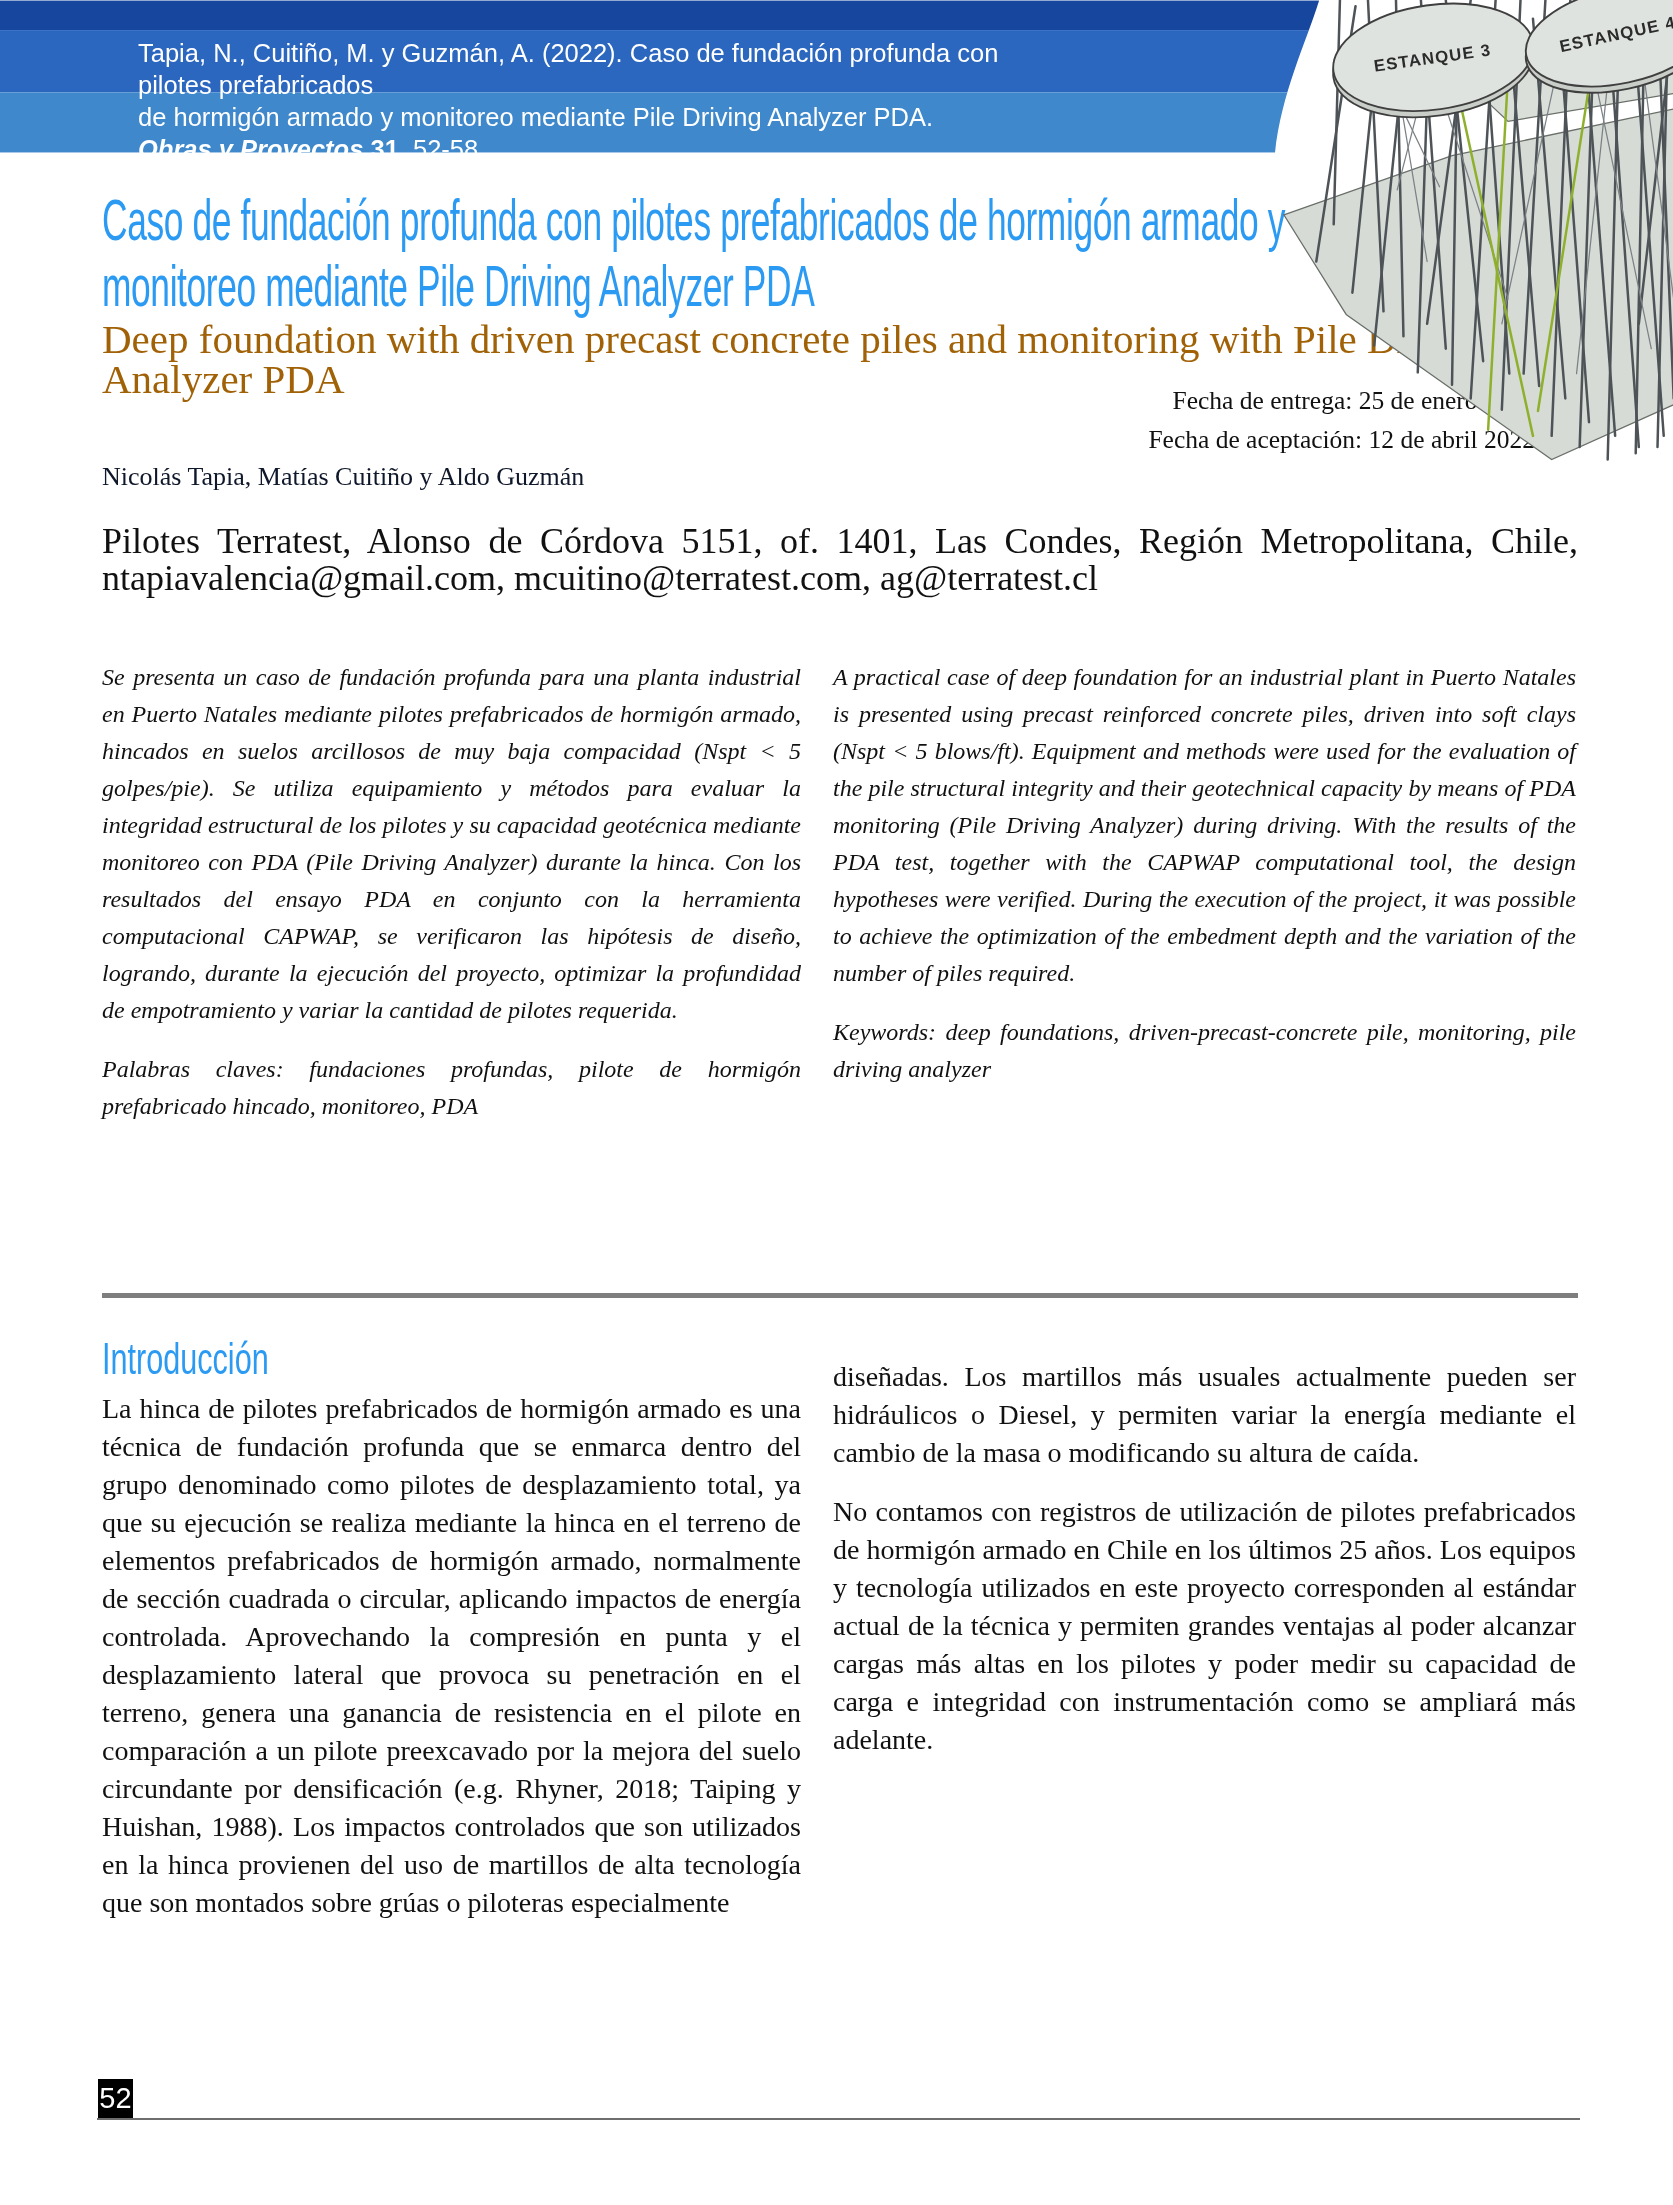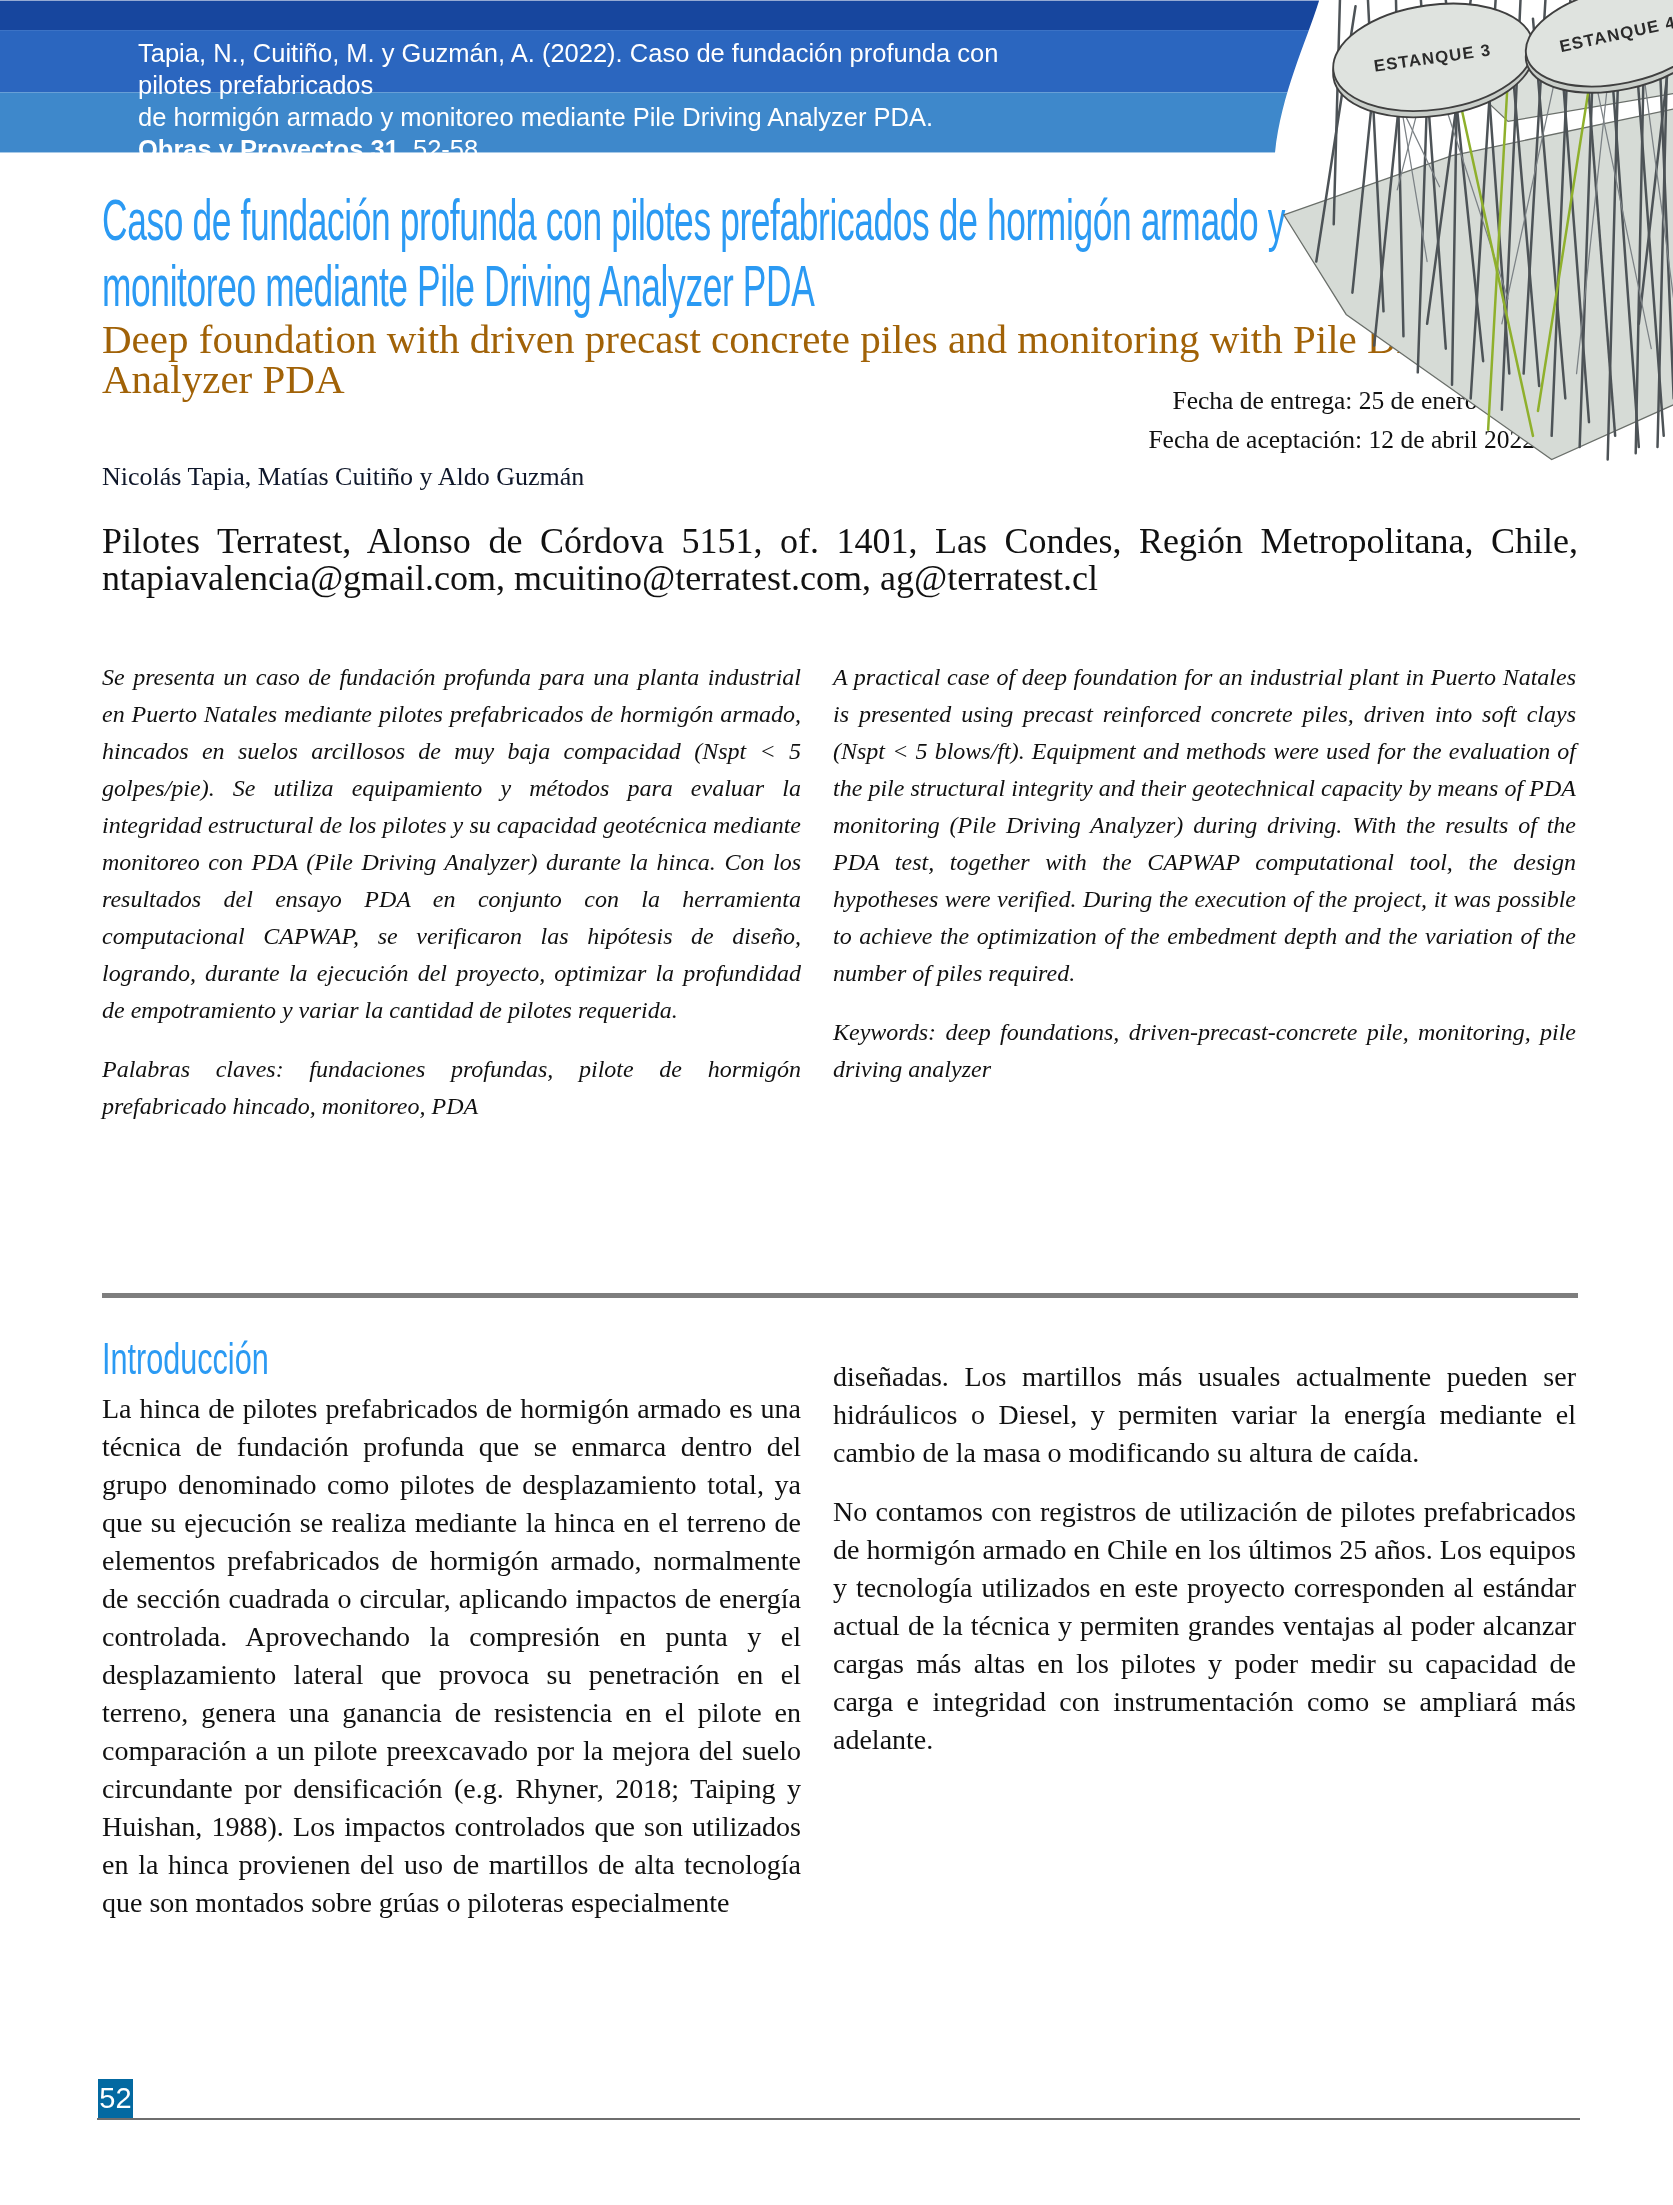--- a/index.html
+++ b/index.html
@@ -3,21 +3,21 @@
 <meta charset="utf-8">
 <style>
   html,body{margin:0;padding:0;}
   body{width:1673px;height:2205px;position:relative;background:#ffffff;overflow:hidden;
        font-family:"Liberation Serif","DejaVu Serif",serif;color:#111;}
   .abs{position:absolute;}
   
   #banner-citation{left:109px;top:37px;width:872px;z-index:3;
      font-family:"Liberation Sans","DejaVu Sans",sans-serif;
      font-size:25.5px;line-height:32px;color:#ffffff;margin-left:29px;}
-  #banner-citation .jrnl{font-weight:bold;}
+  #banner-citation .jrnl{font-style:italic;font-weight:bold;}
   #banner-citation .vol{font-weight:bold;}
   
   #title{left:102px;top:187px;width:2386px;transform:scaleX(0.62);transform-origin:0 0;
      font-family:"Liberation Sans","DejaVu Sans",sans-serif;font-size:57px;line-height:66px;
      letter-spacing:-0.6px;color:#2B9AF3;}
   #subtitle{left:102px;top:319px;width:1476px;font-size:41px;line-height:40px;color:#a16207;}
   #dates{left:102px;top:381px;width:1433px;text-align:right;font-size:25.5px;line-height:39px;color:#111;}
   #authors{left:102px;top:462px;width:1476px;font-size:26px;color:#0f172a;}
   #affiliation{left:102px;top:523px;width:1476px;font-size:36px;line-height:37px;text-align:justify;}
   
@@ -27,21 +27,21 @@
   #abstract-en{left:833px;top:659px;width:743px;}
   
   #section-rule{left:102px;top:1293px;width:1476px;height:5px;background:#7E7E7E;}
   #intro-heading{left:102px;top:1333px;width:561px;transform:scaleX(0.68);transform-origin:0 0;
      font-family:"Liberation Sans","DejaVu Sans",sans-serif;font-size:45px;color:#2B9AF3;}
   .bodycol{font-size:28px;line-height:38px;text-align:justify;}
   .bodycol p{margin:0 0 21px 0;}
   #intro-left{left:102px;top:1390px;width:699px;}
   #intro-right{left:833px;top:1358px;width:743px;}
   
-  #page-badge{left:98px;top:2079px;width:35px;height:39px;background:#0369a1;
+  #page-badge{left:98px;top:2079px;width:35px;height:39px;background:#000000;
      font-family:"Liberation Sans","DejaVu Sans",sans-serif;font-size:29px;color:#fff;
      display:flex;align-items:center;justify-content:center;}
   #footer-rule{left:97px;top:2118px;width:1483px;height:1.9px;background:#6E6E6E;}
   svg text{font-family:"Liberation Sans","DejaVu Sans",sans-serif;}
 </style>
 </head>
 <body>
 
 <svg class="abs" style="left:1240px;top:0;z-index:1;" width="434" height="467" viewBox="0 0 696 750">
 

